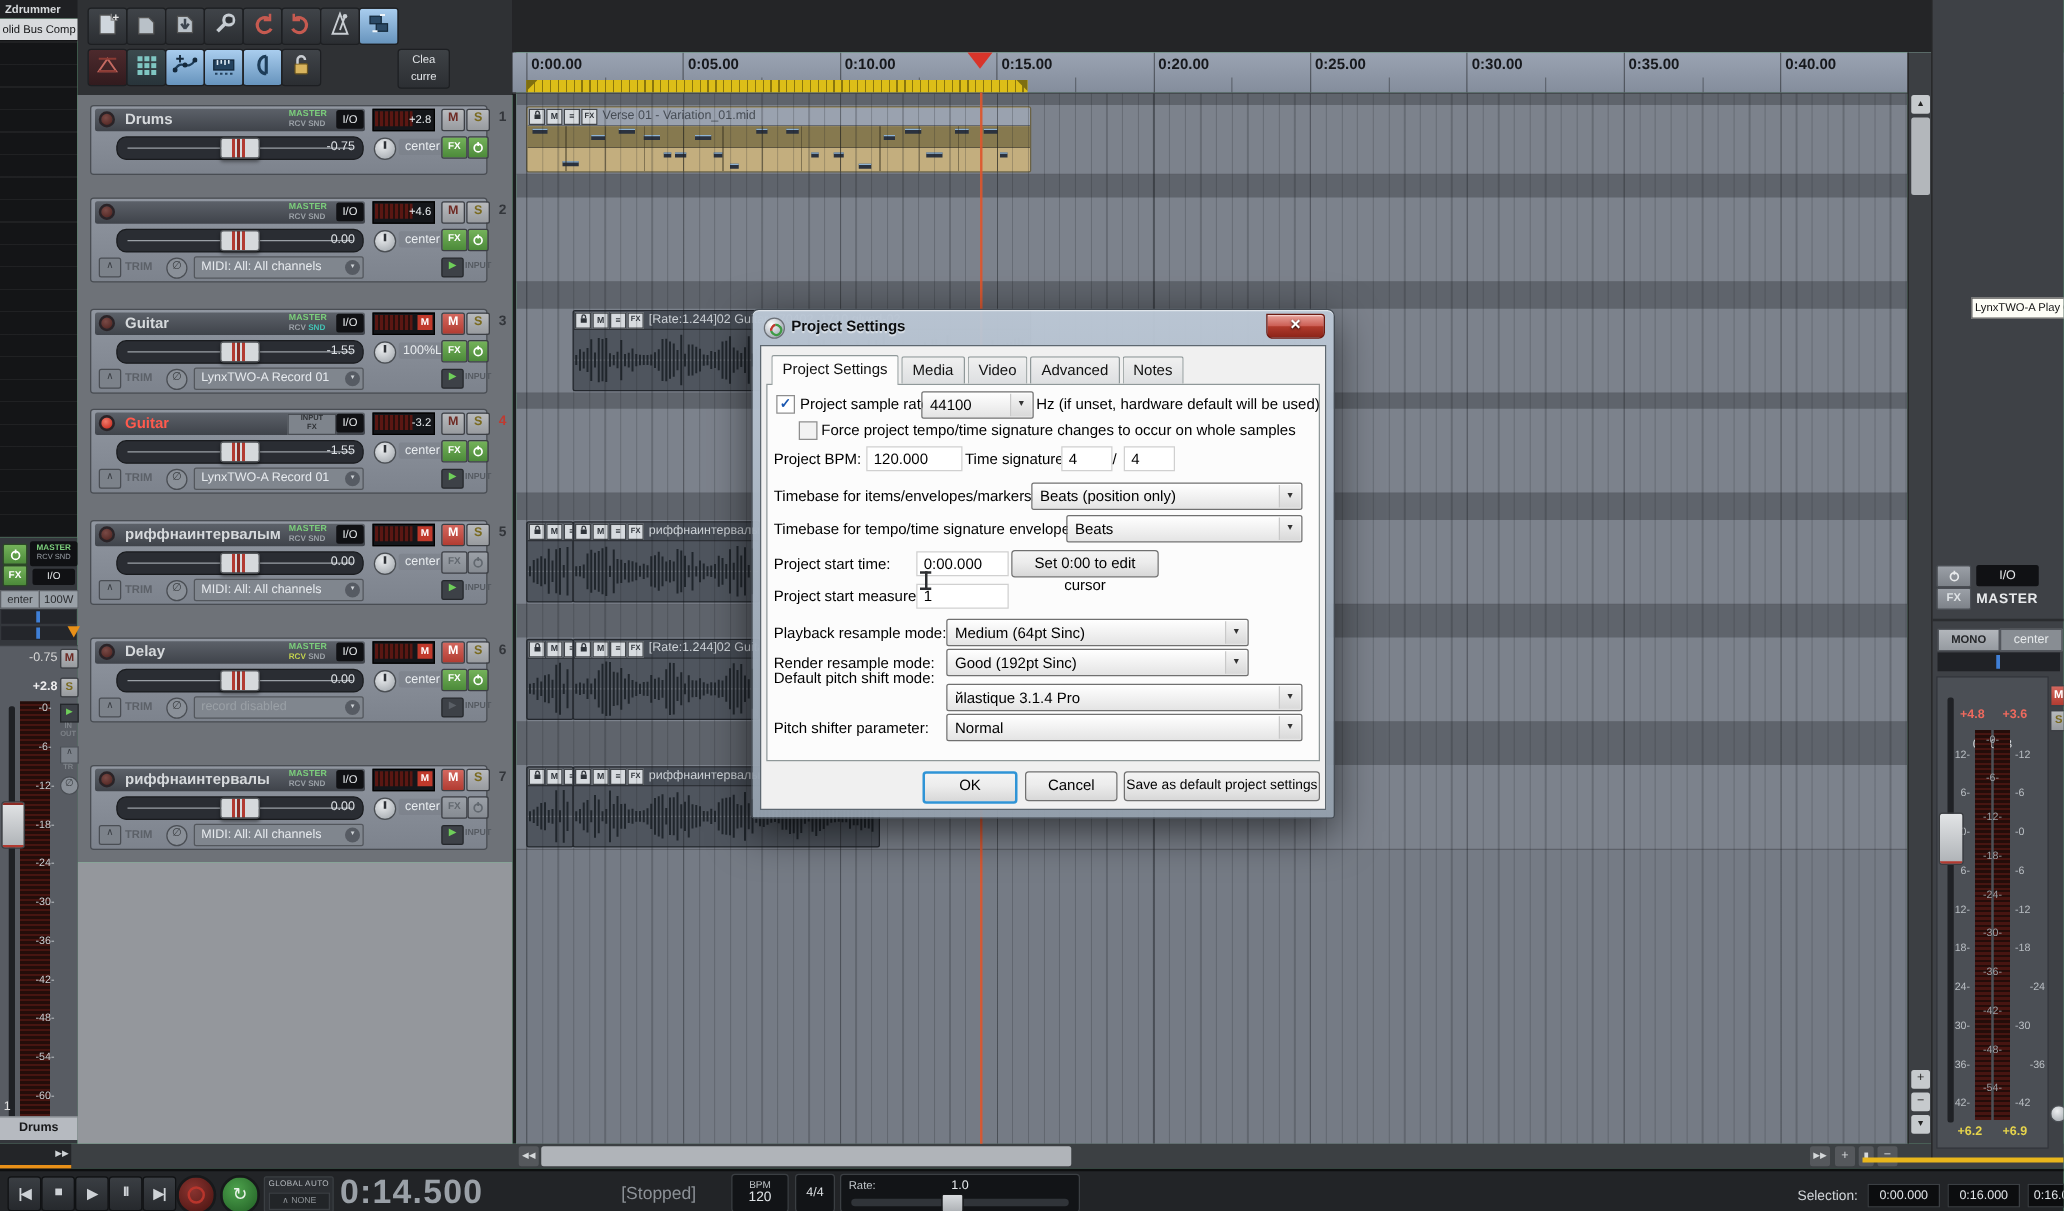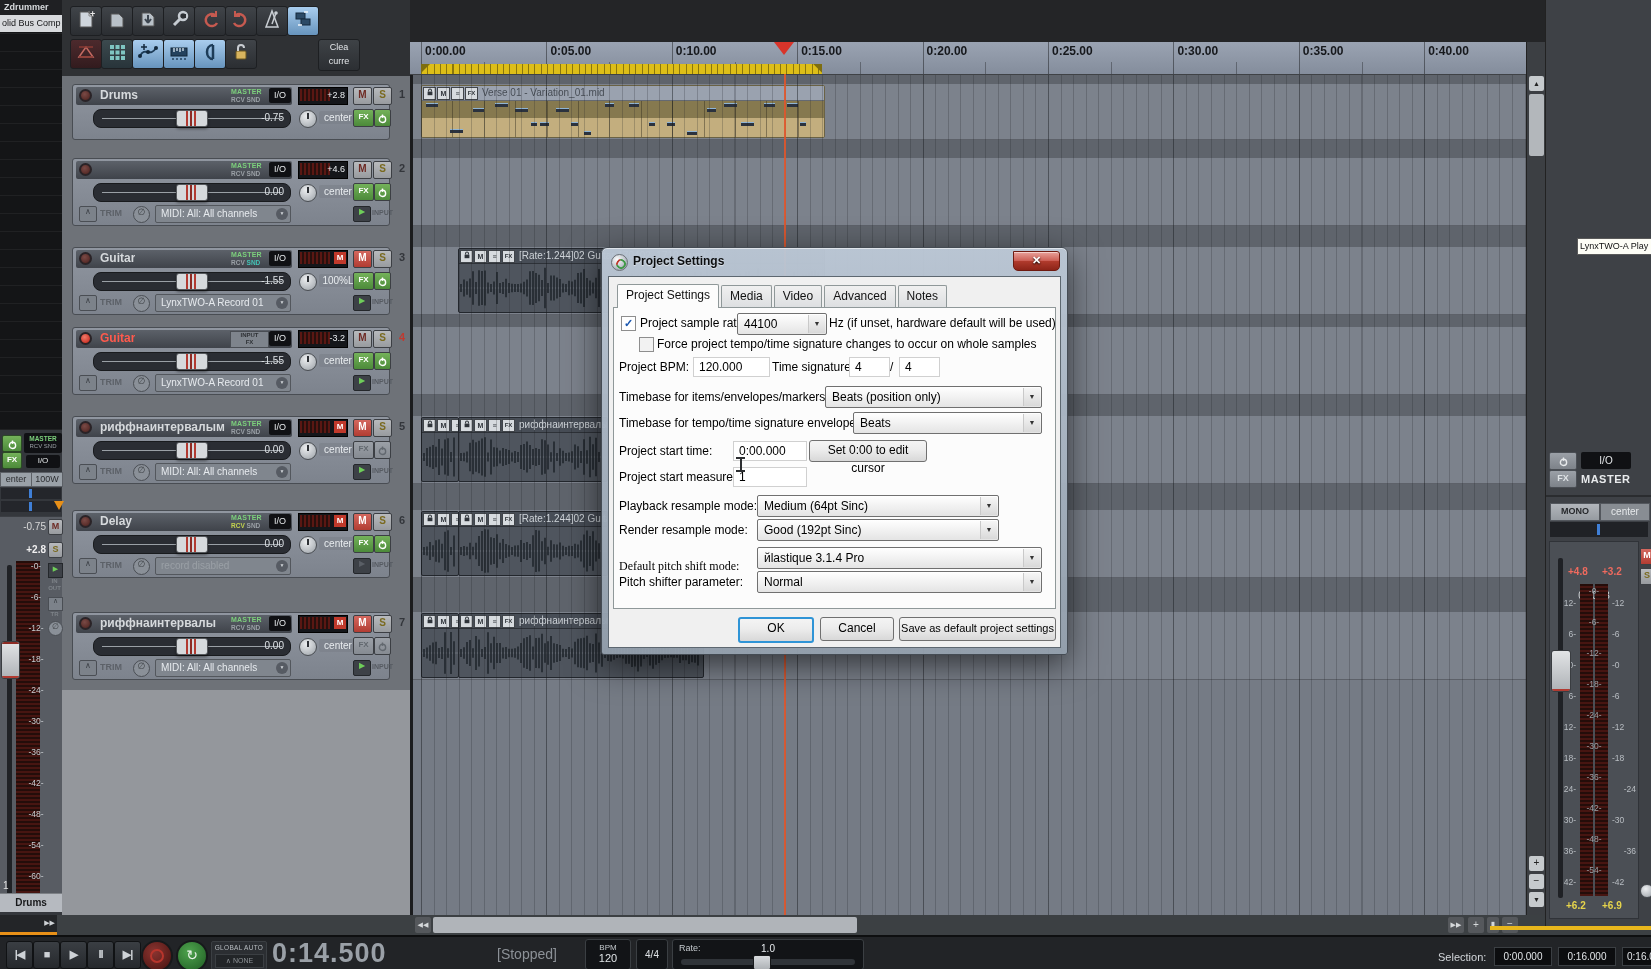--- a/index.html
+++ b/index.html
@@ -449,21 +449,21 @@
       <div style="position: absolute; left: 35px; top: 473px; font-size: 11px; font-weight: bold; color: rgb(232, 234, 236); letter-spacing: 0.5px;">MASTER</div>
       <div style="position: absolute; left: 0px; top: 495px; width: 106px; height: 2px; background: rgb(42, 44, 47);"></div>
       <div style="position: absolute; left: 4px; top: 503px; width: 48px; height: 16px; background: linear-gradient(rgb(178, 182, 187), rgb(150, 155, 161)); border: 1px solid rgb(83, 87, 93); font-size: 9px; font-weight: bold; color: rgb(38, 40, 43); text-align: center; line-height: 15px;">MONO</div>
       <div style="position: absolute; left: 54px; top: 503px; width: 48px; height: 16px; background: rgb(136, 141, 147); border: 1px solid rgb(83, 87, 93); font-size: 10px; color: rgb(230, 233, 235); text-align: center; line-height: 15px;">center</div>
       <div style="position: absolute; left: 4px; top: 522px; width: 98px; height: 15px; background: rgb(32, 34, 38);">
         <div style="position: absolute; left: 47px; top: 2px; width: 3px; height: 11px; background: rgb(63, 127, 214);"></div>
       </div>
       <div style="position: absolute; left: 3px; top: 541px; width: 88px; height: 376px; background: rgb(75, 79, 85); border: 1px solid rgb(48, 51, 56);">
         <div style="position: absolute; left: 0px; top: 4px; width: 100%; text-align: center; font-size: 10px; color: rgb(213, 216, 219); margin-top: 44px;">0.00dB</div>
         <div style="position: absolute; left: 18px; top: 24px; font-size: 10px; font-weight: bold; color: rgb(239, 106, 94);">+4.8</div>
-        <div style="position: absolute; left: 52px; top: 24px; font-size: 10px; font-weight: bold; color: rgb(239, 106, 94);">+3.2</div>
+        <div style="position: absolute; left: 52px; top: 24px; font-size: 10px; font-weight: bold; color: rgb(239, 106, 94);">+3.6</div>
         <div class="ledm" style="position: absolute; left: 30px; top: 42px; width: 13px; height: 312px;"></div>
         <div class="ledm" style="position: absolute; left: 45px; top: 42px; width: 13px; height: 312px;"></div>
         <div style="position: absolute; left: 28px; top: 44px; width: 32px; text-align: center; font-size: 8.5px; color: rgb(154, 158, 163);">-0-</div>
         <div style="position: absolute; left: 28px; top: 75px; width: 32px; text-align: center; font-size: 8.5px; color: rgb(154, 158, 163);">-6-</div>
         <div style="position: absolute; left: 28px; top: 106px; width: 32px; text-align: center; font-size: 8.5px; color: rgb(154, 158, 163);">-12-</div>
         <div style="position: absolute; left: 28px; top: 137px; width: 32px; text-align: center; font-size: 8.5px; color: rgb(154, 158, 163);">-18-</div>
         <div style="position: absolute; left: 28px; top: 168px; width: 32px; text-align: center; font-size: 8.5px; color: rgb(154, 158, 163);">-24-</div>
         <div style="position: absolute; left: 28px; top: 199px; width: 32px; text-align: center; font-size: 8.5px; color: rgb(154, 158, 163);">-30-</div>
         <div style="position: absolute; left: 28px; top: 230px; width: 32px; text-align: center; font-size: 8.5px; color: rgb(154, 158, 163);">-36-</div>
         <div style="position: absolute; left: 28px; top: 261px; width: 32px; text-align: center; font-size: 8.5px; color: rgb(154, 158, 163);">-42-</div>
@@ -635,21 +635,21 @@
       <span class="dlbl" style="left:10px;top:222px;">Playback resample mode:</span>
       <div class="combo" style="left:148px;top:218px;width:234px;">
         <span>Medium (64pt Sinc)</span>
         <span class="arr">▼</span></div>
 
       <span class="dlbl" style="left:10px;top:246px;">Render resample mode:</span>
       <div class="combo" style="left:148px;top:242px;width:234px;">
         <span>Good (192pt Sinc)</span>
         <span class="arr">▼</span></div>
 
-      <span class="dlbl" style="left:10px;top:282px;font-family:Liberation Serif, serif;">Default pitch shift mode:</span>
+      <span class="dlbl" style="left:10px;top:258px;">Default pitch shift mode:</span>
       <div class="combo" style="left:148px;top:270px;width:277px;">
         <span>йlastique 3.1.4 Pro</span>
         <span class="arr">▼</span></div>
 
       <span class="dlbl" style="left:10px;top:298px;">Pitch shifter parameter:</span>
       <div class="combo" style="left:148px;top:294px;width:277px;">
         <span>Normal</span>
         <span class="arr">▼</span></div>
 
       <div class="wbtn focus" style="left:129px;top:340px;width:72px;">

